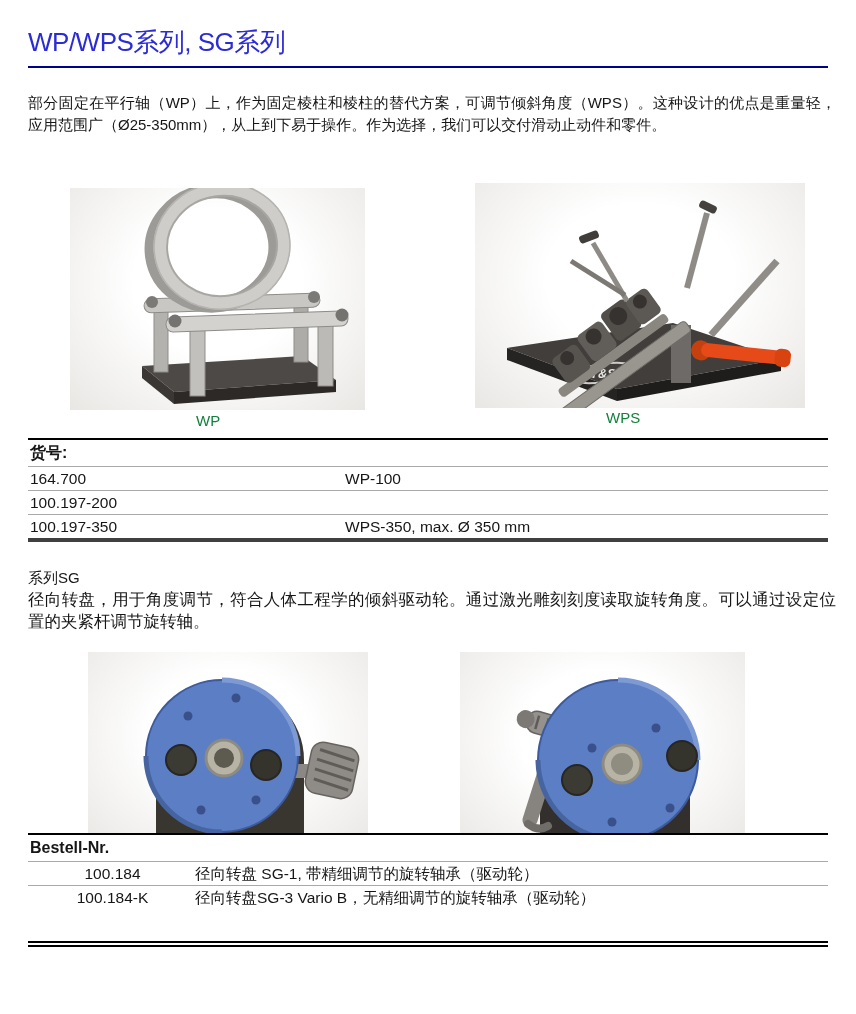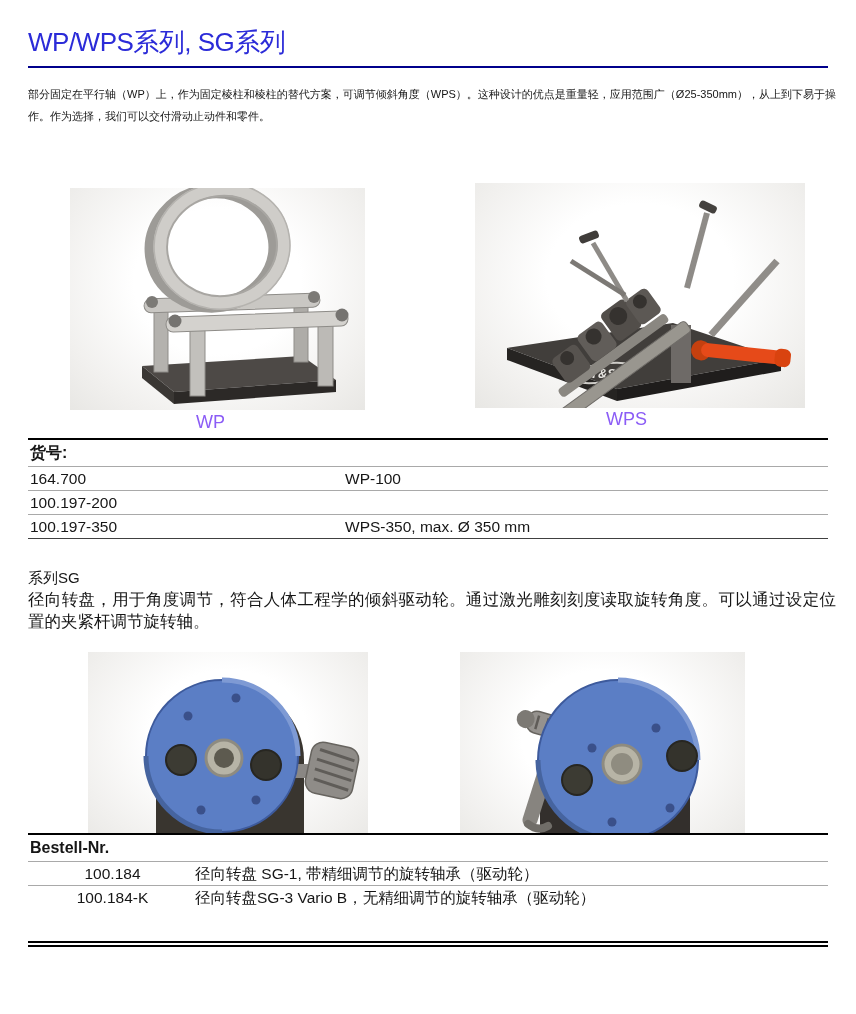--- a/index.html
+++ b/index.html
@@ -7,39 +7,39 @@
     position:relative;width:856px;height:1014px;background:#ffffff;
     margin:0 auto;overflow:hidden;
     font-family:"Liberation Sans","DejaVu Sans",sans-serif;color:#161616;
   }
   .title{
     position:absolute;left:28px;top:25px;font-size:26px;line-height:34px;
     color:#2b2bd8;font-weight:400;letter-spacing:-0.5px;white-space:nowrap;
   }
   .rule{position:absolute;left:28px;top:66px;width:800px;height:0;border-top:2px solid #00008c;}
   .intro{
-    position:absolute;left:28px;top:84px;width:808px;
-    font-size:11px;line-height:21.5px;text-align:justify;
+    position:absolute;left:28px;top:92px;width:808px;
+    font-size:15px;line-height:21.5px;text-align:justify;
   }
   
   .fig{position:absolute;}
   .photo-bg{position:absolute;inset:0;background:radial-gradient(ellipse at 50% 42%,#ffffff 40%,#f1f0ee 78%,#e8e7e4 100%);}
   .fig svg{position:absolute;inset:0;}
-  .cap{position:absolute;font-size:18px;color:#8b5cf6;white-space:nowrap;}
+  .cap{position:absolute;font-size:15px;color:#15803d;white-space:nowrap;}
   #fig-wp{left:70px;top:188px;width:295px;height:222px;}
   #fig-wps{left:475px;top:183px;width:330px;height:225px;}
   #fig-sg1{left:88px;top:652px;width:280px;height:196px;}
   #fig-sg1b{left:460px;top:652px;width:285px;height:200px;}
   #cap-wp{left:196px;top:412px;}
   #cap-wps{left:606px;top:409px;}
   #cap-sg1{left:168px;top:881px;font-style:italic;}
   #cap-sg1b{left:592px;top:855px;}
   
   .ptable{position:absolute;left:28px;width:800px;background:#fff;}
-  #table-wp{top:438px;border-top:2px solid #000;border-bottom:1px solid #404040;}
+  #table-wp{top:438px;border-top:2px solid #000;border-bottom:4px solid #404040;}
   #table-sg{top:833px;border-top:2px solid #000;}
   .t-head{font-weight:bold;font-size:16px;line-height:20px;padding:3px 0 3px 2px;}
   .t-row{display:flex;border-top:1px solid #a9a9a9;font-size:15.5px;line-height:19px;padding:2px 0 2px 2px;}
   #table-wp .t-col1{width:315px;flex:none;}
   #table-sg .t-col1{width:165px;flex:none;text-align:center;}
   .t-col2{flex:1;}
   .double-line{position:absolute;left:28px;top:941px;width:800px;height:2px;
     border-top:2px solid #000;border-bottom:2px solid #000;}
   
   .sg-heading{position:absolute;left:28px;top:568px;font-size:15px;line-height:20px;}

